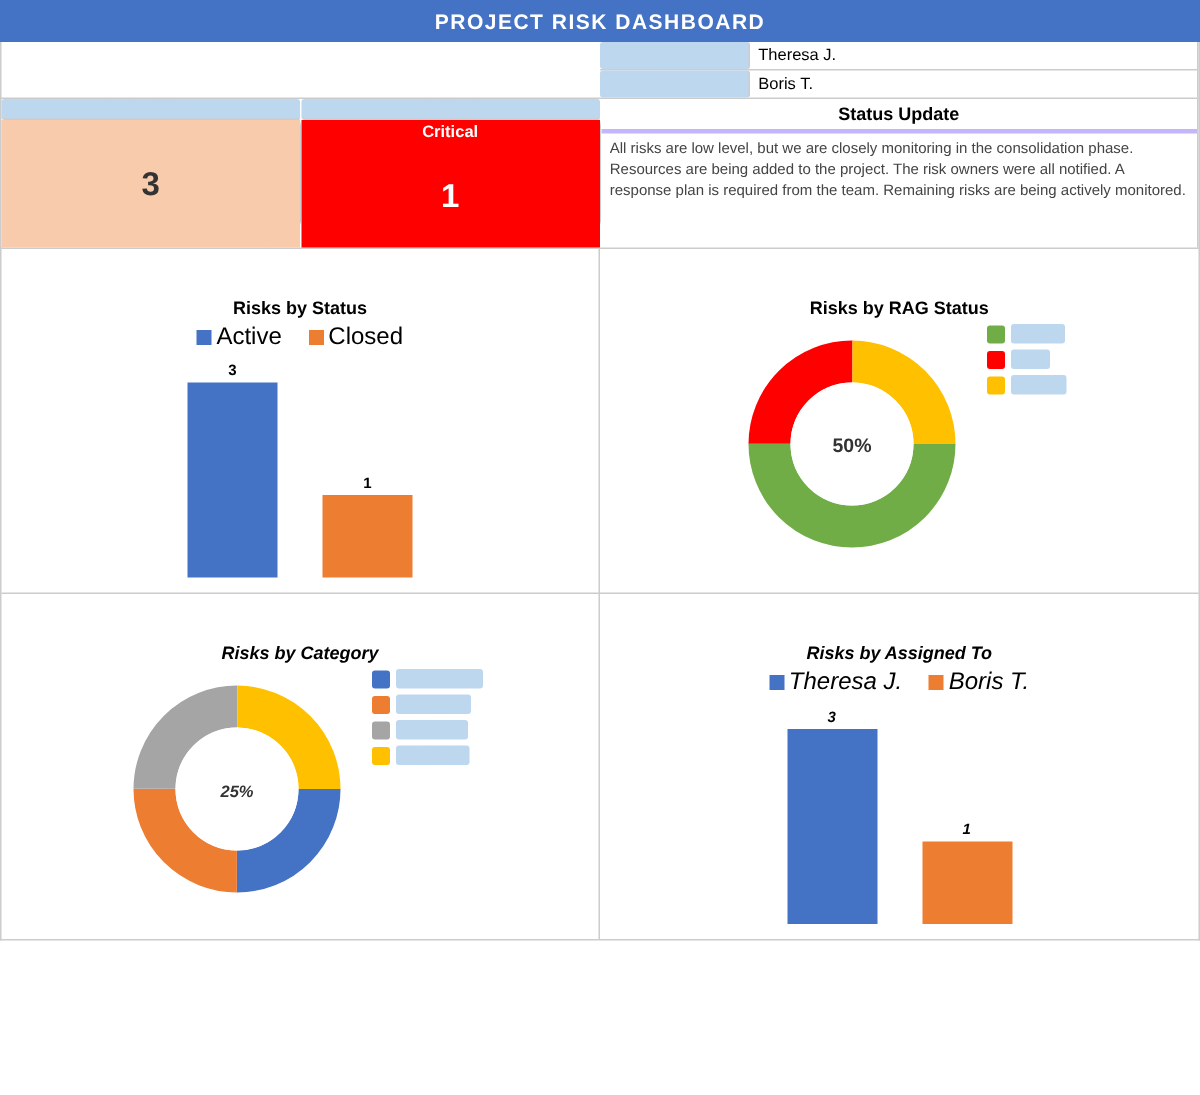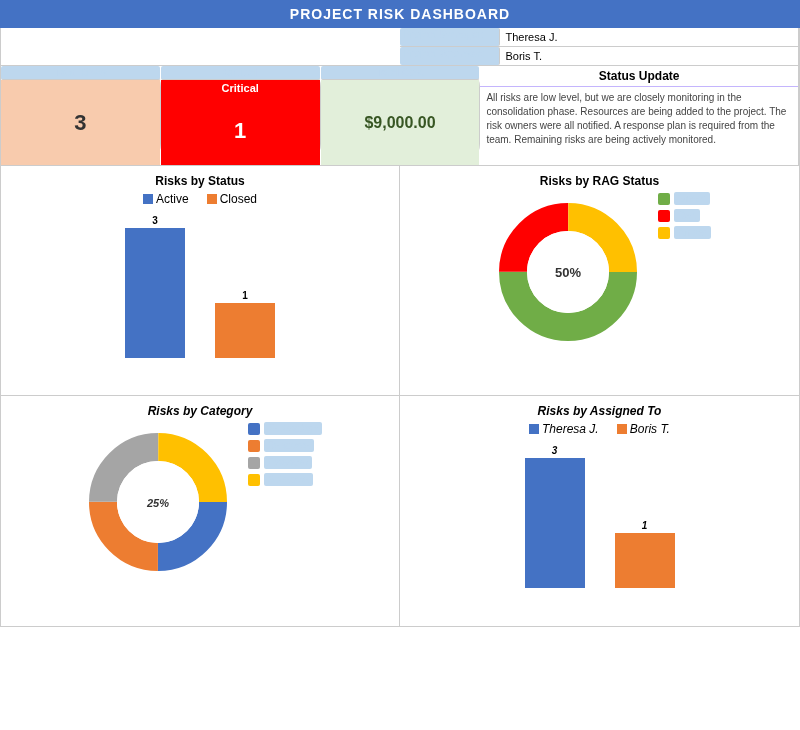--- a/index.html
+++ b/index.html
@@ -99,21 +99,21 @@
     }
 
     .status-update-box {
       flex: 2;
       border-right: 1px solid #ccc;
       display: flex;
       flex-direction: column;
     }
     .status-update-title {
       background: #fff;
-      border-bottom: 1px solid #c4b5fd;
+      border-bottom: 3px solid #c4b5fd;
       text-align: center;
       font-weight: bold;
       padding: 3px;
       font-size: 12px;
     }
     .status-update-text {
       padding: 4px 6px;
       font-size: 10px;
       color: #444;
       line-height: 1.4;
@@ -137,25 +137,26 @@
       align-items: center;
       position: relative;
     }
     .chart-cell:nth-child(2n) { border-right: none; }
     .chart-cell:nth-child(3), .chart-cell:nth-child(4) { border-bottom: none; font-style: italic; }
     .chart-title {
       font-weight: bold;
       font-size: 12px;
       text-align: center;
       margin-bottom: 4px;
+      margin-top: 24px;
     }
     .chart-legend {
       display: flex;
       gap: 18px;
-      font-size: 12px;
+      font-size: 16px;
       margin-bottom: 4px;
     }
     .legend-item {
       display: flex;
       align-items: center;
       gap: 3px;
     }
     .legend-dot {
       width: 10px;
       height: 10px;
@@ -251,24 +252,20 @@
     <div class="kpi-label blurred-label">Total Risks</div>
     <div class="kpi-value kpi-pink">3</div>
   </div>
 
   <div class="kpi-box">
     <div class="kpi-label blurred-label">Critical</div>
     <div class="kpi-critical-label">Critical</div>
     <div class="kpi-value kpi-red">1</div>
   </div>
 
-  <div class="kpi-box">
-    <div class="kpi-label blurred-label">Total Cost</div>
-    <div class="kpi-value kpi-green" style="font-size:16px;">$9,000.00</div>
-  </div>
 
   <div class="status-update-box">
     <div class="status-update-title">Status Update</div>
     <div class="status-update-text">All risks are low level, but we are closely monitoring in the consolidation phase. Resources are being added to the project. The risk owners were all notified. A response plan is required from the team. Remaining risks are being actively monitored.</div>
   </div>
 </div>
 
 <div class="charts-grid">
 
   <div class="chart-cell">

